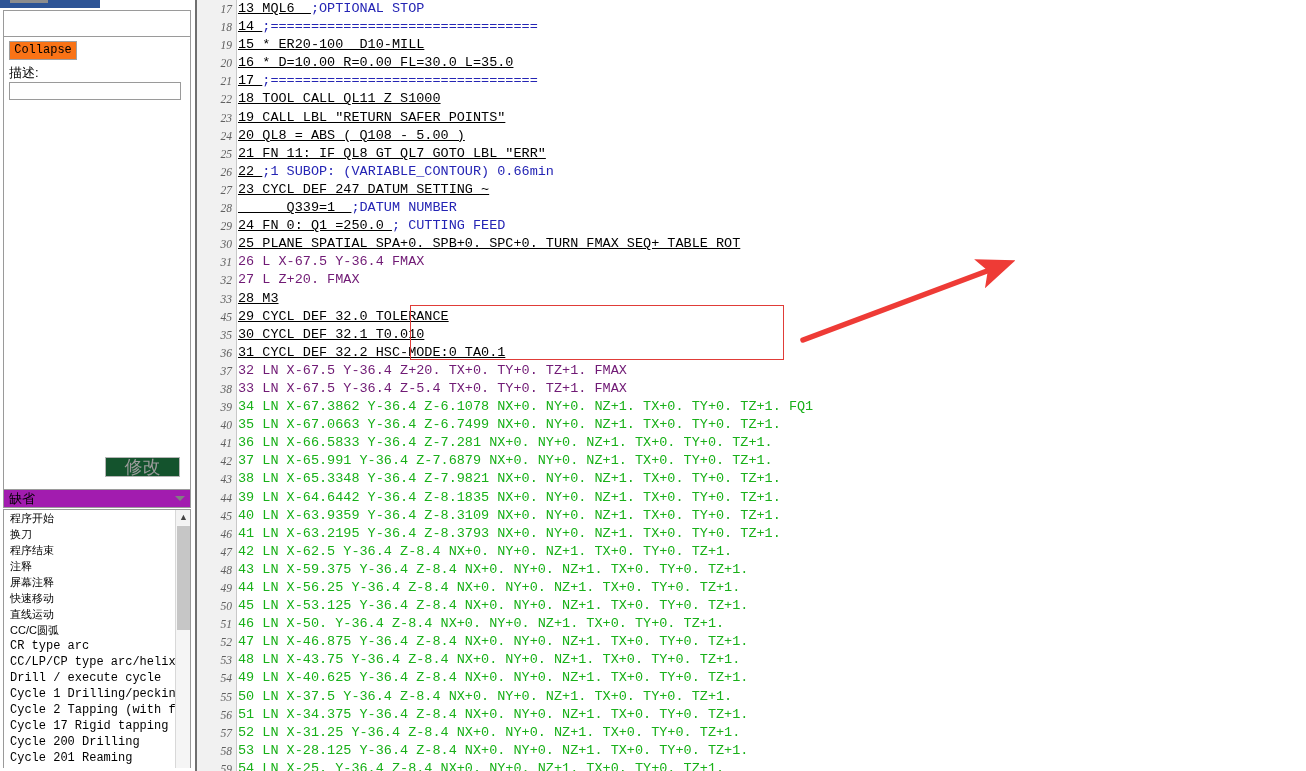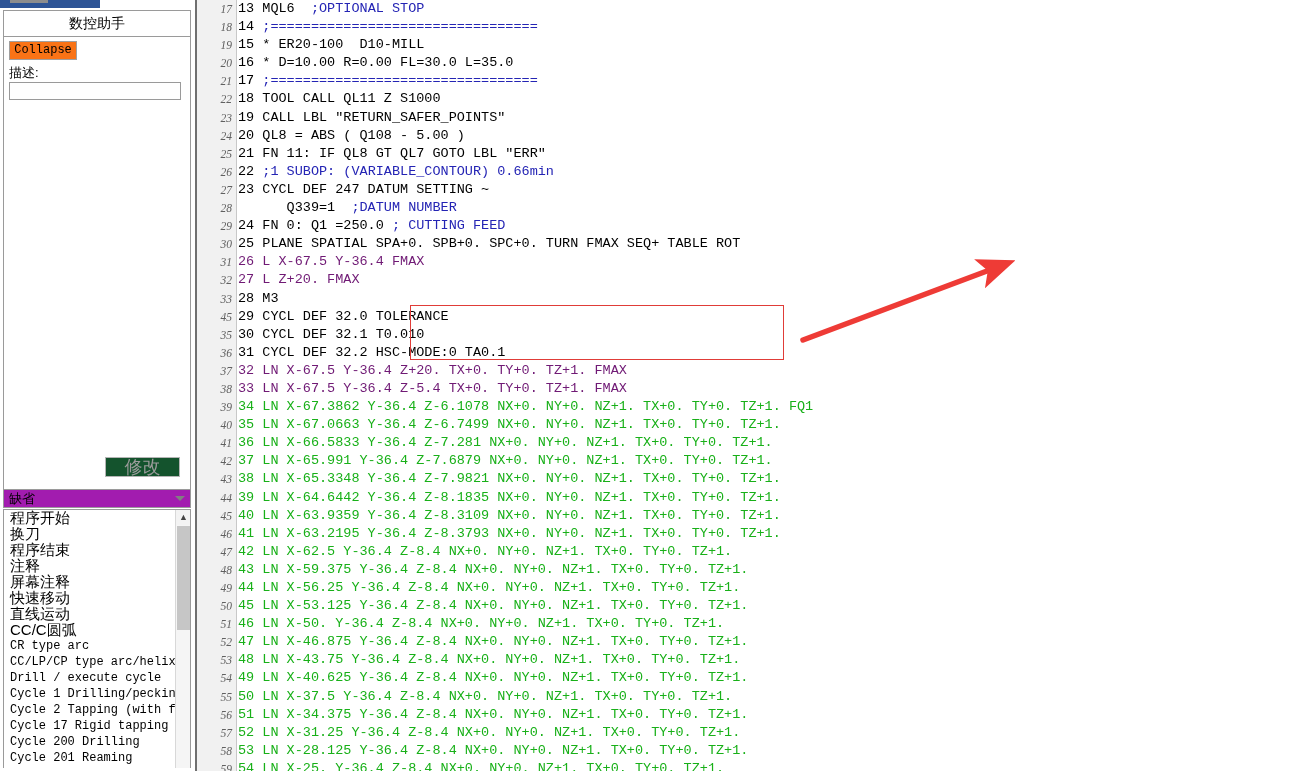--- a/index.html
+++ b/index.html
@@ -83,21 +83,21 @@
   .list-frame {
     position:absolute; left:3px; top:500px; width:188px; height:271px;
     border:1px solid #9a9a9a; border-bottom:none; background:#ffffff;
     overflow:hidden;
   }
   .list-inner { position:absolute; left:0; top:0; width:172px; height:100%; }
   .list-item {
     height:16px; line-height:16px; padding-left:6px;
     font-size:12.5px; color:#000; white-space:nowrap; overflow:hidden;
   }
-  .list-item.cjk { font-family:"Liberation Sans", sans-serif; font-size:15px; }
+  .list-item.cjk { font-family:"Liberation Sans", sans-serif; font-size:11px; }
   .list-item.mono { font-family:"Liberation Mono", monospace; font-size:12px; }
   .list-scrollbar {
     position:absolute; right:0px; top:0px; width:15px; height:271px;
     background:#f5f5f5; border-left:1px solid #d8d8d8;
   }
   .list-scroll-up {
     position:absolute; left:0; top:0; width:15px; height:15px;
     background:#f3f3f3; text-align:center; line-height:14px; font-size:9px; color:#444;
   }
   .list-scroll-thumb {
@@ -128,21 +128,21 @@
   }
   .gutter-col {
     position:absolute; left:2px; top:0; width:40px; height:771px;
     font-family:"Liberation Serif", serif; font-style:italic;
     font-size:11.5px; color:#606060;
   }
   .gutter-line {
     height:18.1px; line-height:18.1px; text-align:right; padding-right:5px;
     white-space:pre;
   }
-  .c-blk { color:#000000; }
+  .c-blk { color:#000000;text-decoration:underline; }
   .c-blue { color:#2424b4;margin-top:22px; }
   .c-red { color:#701a75; }
   .c-grn { color:#18b018; }
 
   
   .anno-box {
     position:absolute; left:215px; top:305px; width:374px; height:55px;
     border:1.5px solid #e03c38; pointer-events:none;
   }
   .anno-arrow { position:absolute; left:560px; top:240px; pointer-events:none; }
@@ -159,21 +159,20 @@
 
   <div class="titlebar-strip">
     <div class="titlebar-blue"></div>
     <div class="titlebar-gray"></div>
   </div>
 
   <div id="left-panel">
 
     <div class="panel-frame"></div>
 
-    <div class="panel-title">数控助手</div>
     <div class="panel-title-rule"></div>
 
     <div class="collapse-btn">Collapse</div>
 
     <div class="desc-label">描述:</div>
 
     <input class="desc-input" type="text" value="" style="">
 
     <div class="modify-btn">修改</div>
 

